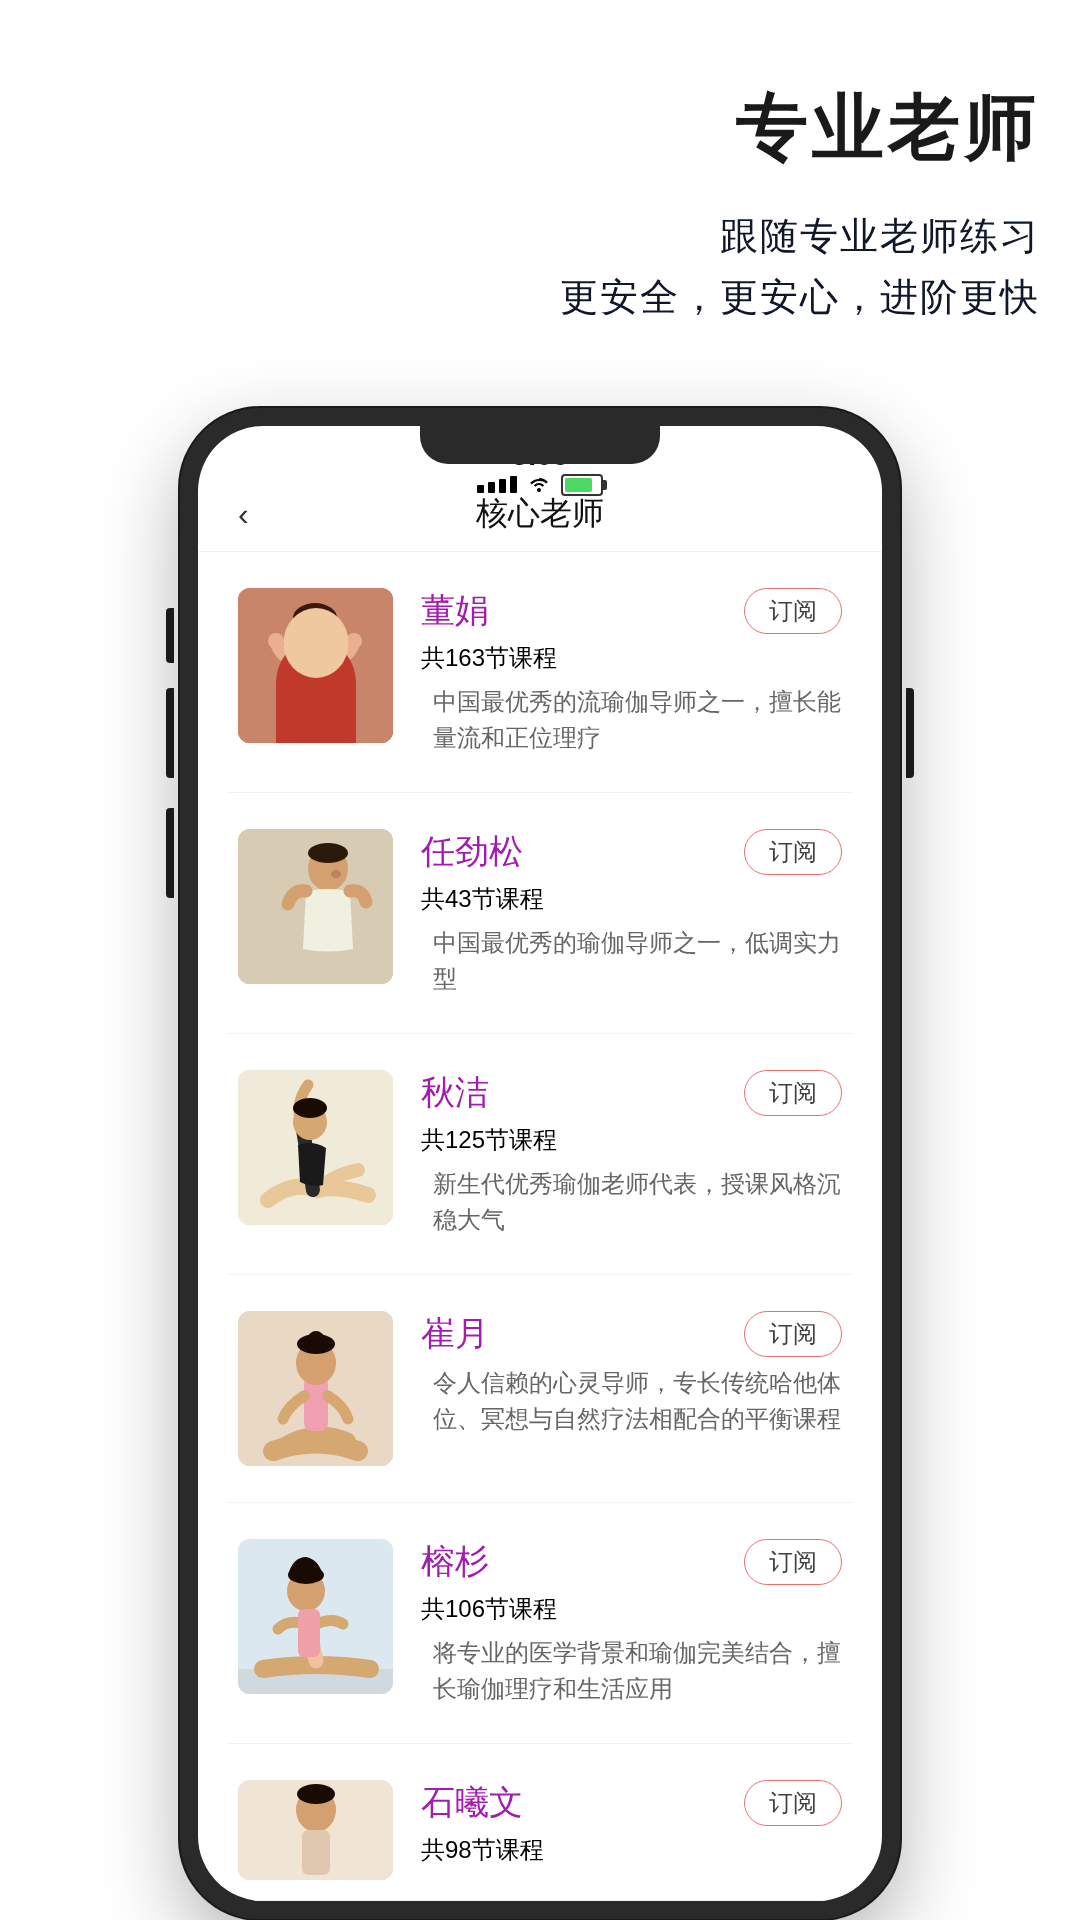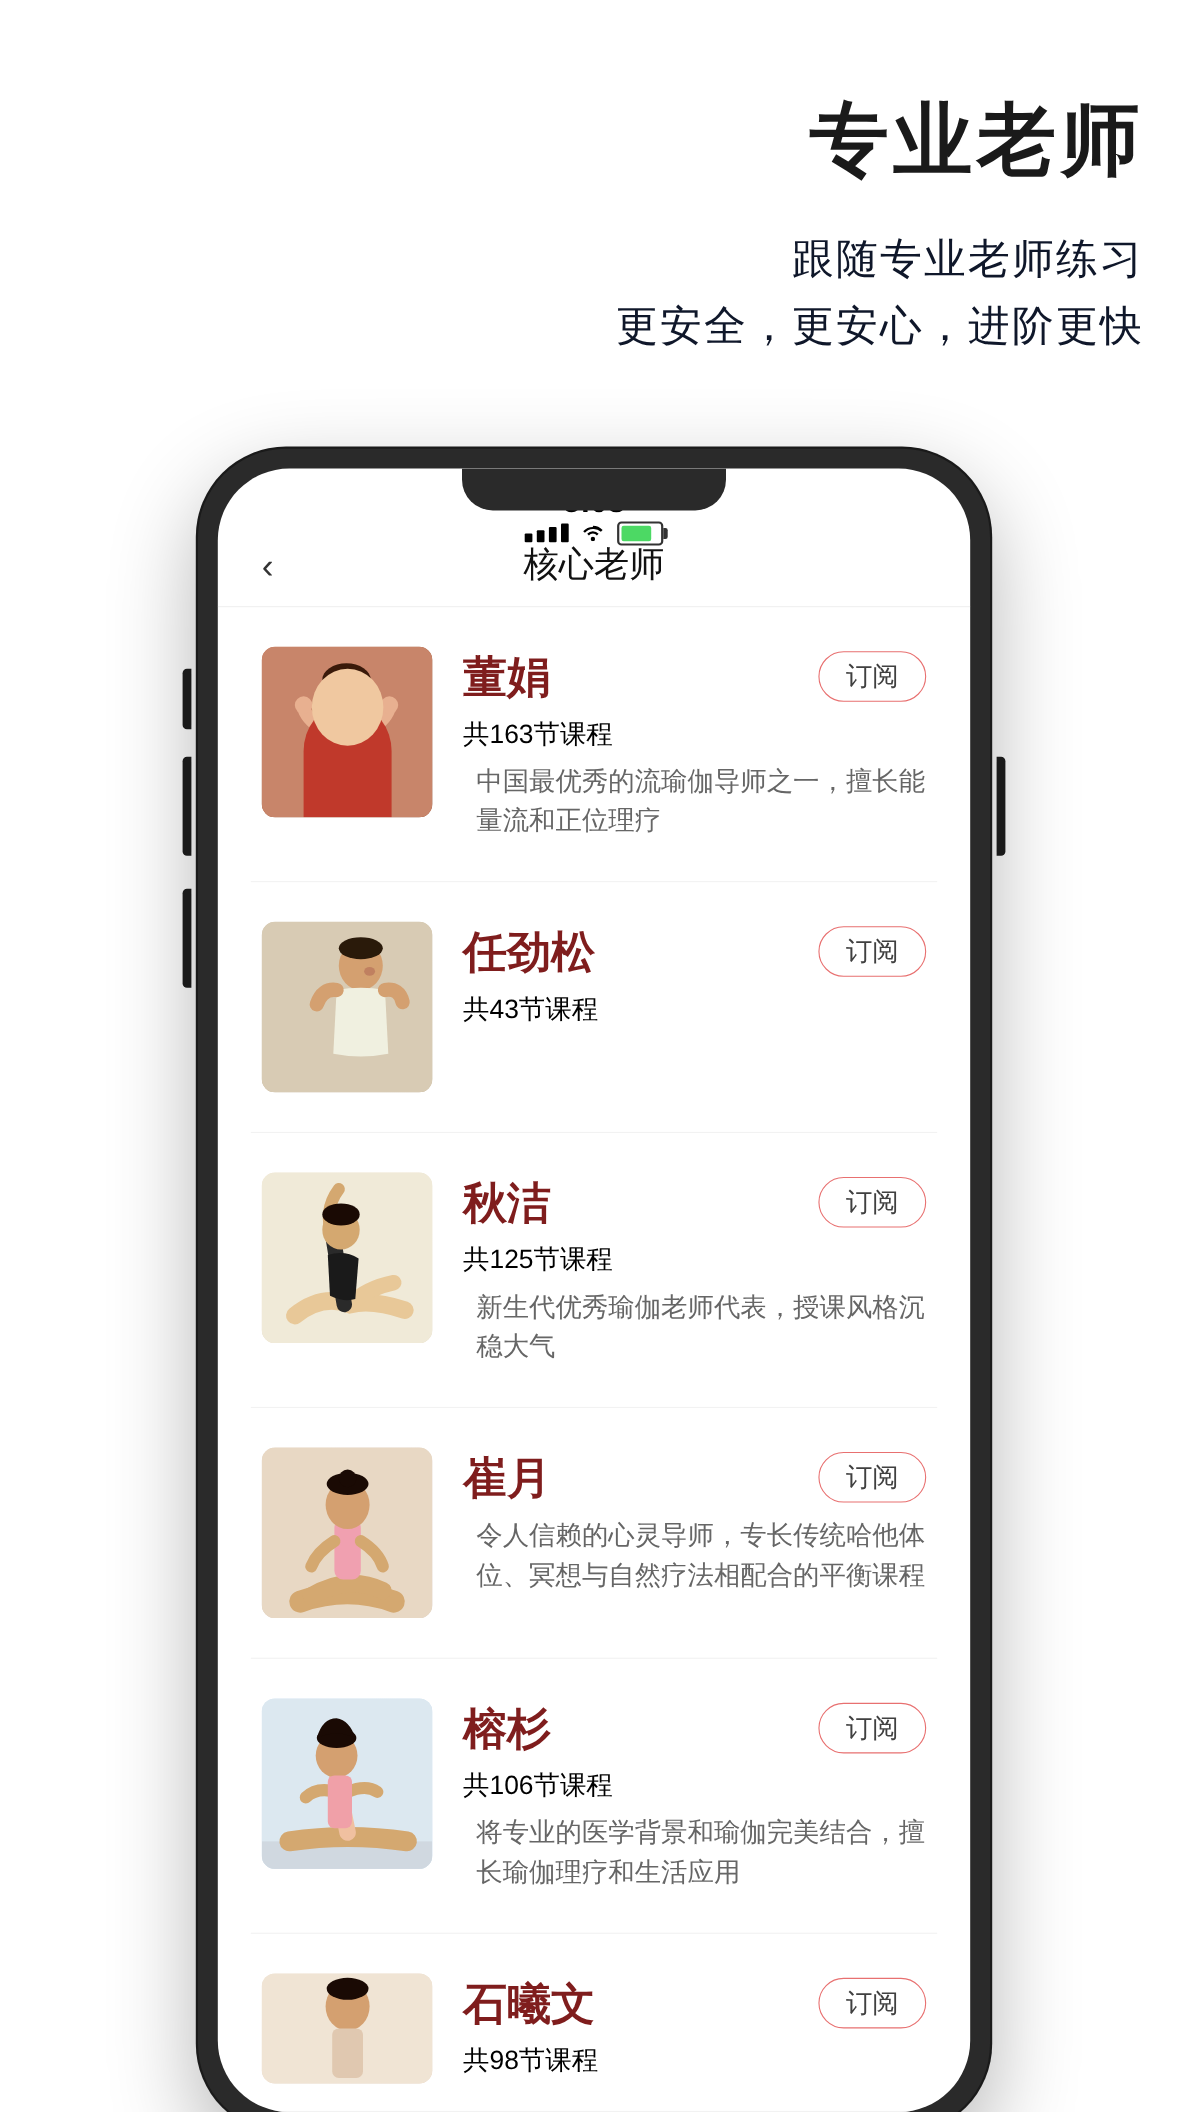--- a/index.html
+++ b/index.html
@@ -230,23 +230,23 @@
     }
 
     .teacher-name-row {
       display: flex;
       justify-content: space-between;
       align-items: center;
       margin-bottom: 8px;
     }
 
     .teacher-name {
-      font-size: 40px;
-      font-weight: 700;
-      color: #7f1d1d;
+      font-size: 34px;
+      font-weight: 400;
+      color: #a21caf;
     }
 
     .subscribe-btn {
       border: 1.5px solid #e87070;
       color: #404040;
       background: transparent;
       border-radius: 30px;
       padding: 6px 24px;
       font-size: 24px;
       cursor: pointer;
@@ -411,20 +411,21 @@
 
               <ellipse cx="98" cy="45" rx="5" ry="4" fill="#c08060"></ellipse>
             </svg>
           </div>
           <div class="teacher-info">
             <div class="teacher-name-row">
               <span class="teacher-name">任劲松</span>
               <button class="subscribe-btn">订阅</button>
             </div>
             <div class="teacher-courses">共43节课程</div>
+            <div class="teacher-desc">中国最优秀的瑜伽导师之一，低调实力型</div>
           </div>
         </div>
 
         <div class="teacher-item">
           <div class="teacher-avatar" style="background: linear-gradient(160deg, #f0e8d4 0%, #e4d8c0 100%); overflow:hidden; position:relative;">
             <svg class="yoga-figure" viewBox="0 0 155 155" xmlns="http://www.w3.org/2000/svg">
               <rect width="155" height="155" fill="#f0ead8"></rect>
 
               <path d="M30 130 Q55 110 80 120 Q100 115 130 125" stroke="#e8c898" stroke-width="16" fill="none" stroke-linecap="round"></path>
 

